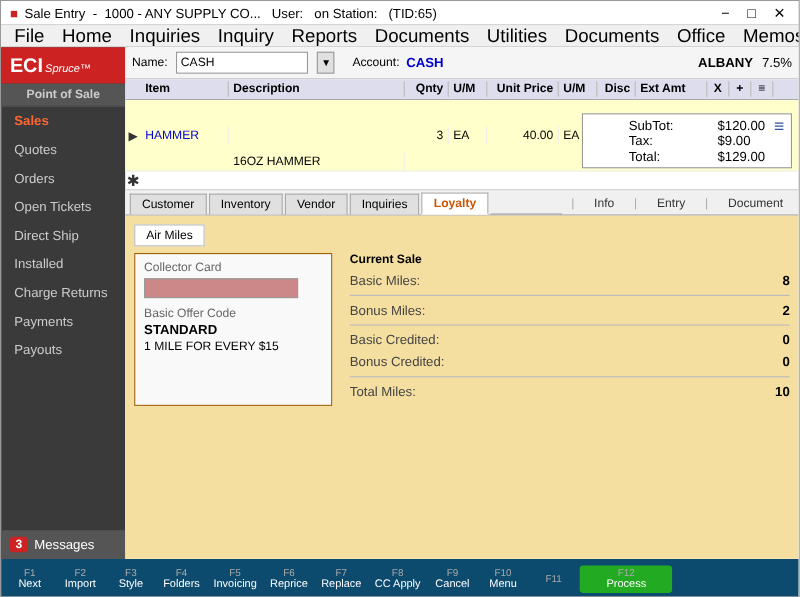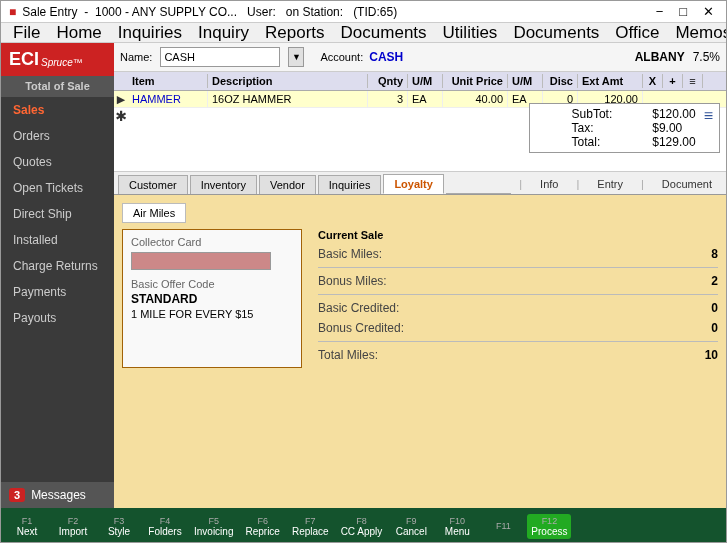--- a/index.html
+++ b/index.html
@@ -183,21 +183,21 @@
     .col-plus { width: 20px; text-align: center; }
     .col-icon { width: 20px; text-align: center; }
 
     
     #grid-body { min-height: 80px; }
     .grid-row { display: flex; align-items: center; border-bottom: 1px solid #eee; }
     .grid-row.active-row { background: #ffffcc; }
     .grid-row-indicator { width: 14px; text-align: center; font-size: 11px; color: #333; }
     .gc { font-size: 11px; padding: 2px 4px; border-right: 1px solid #eee; }
     .gc.item-col { color: #0000cc; width: 80px; }
-    .gc.desc-col { width: 160px; }
+    .gc.desc-col { width: 160px; margin-top: 48px; }
     .gc.qty-col { width: 40px; text-align: right; }
     .gc.um-col { width: 35px; }
     .gc.up-col { width: 65px; text-align: right; }
     .gc.um2-col { width: 35px; }
     .gc.disc-col { width: 35px; text-align: right; }
     .gc.ext-col { width: 65px; text-align: right; }
 
     .new-row { display: flex; align-items: center; }
     .new-row-star { width: 14px; text-align: center; color: #333; font-size: 14px; }
 
@@ -272,41 +272,41 @@
     .cs-title { font-size: 11px; font-weight: bold; margin-bottom: 6px; }
     .cs-row { display: flex; justify-content: space-between; margin-bottom: 3px; font-size: 11px; padding-bottom: 3px; }
     .cs-row.separator { border-bottom: 1px solid #bbb; margin-bottom: 6px; padding-bottom: 6px; align-items: flex-end; }
     .cs-label { color: #444; }
     .cs-value { font-weight: bold; }
     .cs-row.total { margin-top: 2px; }
 
     
     #fkey-bar {
       height: 36px;
-      background: #14532d;
+      background: #0c4a6e;
       display: flex;
       align-items: center;
       padding: 0 4px;
       gap: 2px;
     }
     .fkey {
       display: flex;
       flex-direction: column;
       align-items: center;
       color: #fff;
       padding: 2px 5px;
       cursor: pointer;
       min-width: 44px;
     }
     .fkey-num { font-size: 9px; color: #aaa; }
     .fkey-label { font-size: 10px; color: #fff; }
     .fkey.highlight {
       background: #22aa22;
       border-radius: 3px;
-      padding: 2px 4px;
+      padding: 2px 24px;
     }
 
     
     .win-ctrl { cursor: pointer; font-size: 13px; padding: 0 4px; }
 
     
     #content-wrapper { position: relative; flex: 1; display: flex; flex-direction: column; }
   </style>
 </head>
 <body>
@@ -348,25 +348,25 @@
   <span class="menu-item">Help</span>
 </div>
 
 <div id="main-layout">
 
   <div id="sidebar">
     <div id="logo-area">
       <span id="logo-text">ECI</span>
       <span id="logo-sub">Spruce™</span>
     </div>
-    <div id="pos-label">Total of Sale</div>
+    <div id="pos-label">Point of Sale</div>
     <div class="nav-section">
       <div class="nav-item active">Sales</div>
+      <div class="nav-item">Quotes</div>
       <div class="nav-item">Orders</div>
-      <div class="nav-item">Quotes</div>
       <div class="nav-item">Open Tickets</div>
       <div class="nav-item">Direct Ship</div>
       <div class="nav-item">Installed</div>
       <div class="nav-item">Charge Returns</div>
       <div class="nav-item">Payments</div>
       <div class="nav-item">Payouts</div>
     </div>
     <div style="flex:1"></div>
     <div id="messages-btn">
       <span class="msg-badge">3</span>

